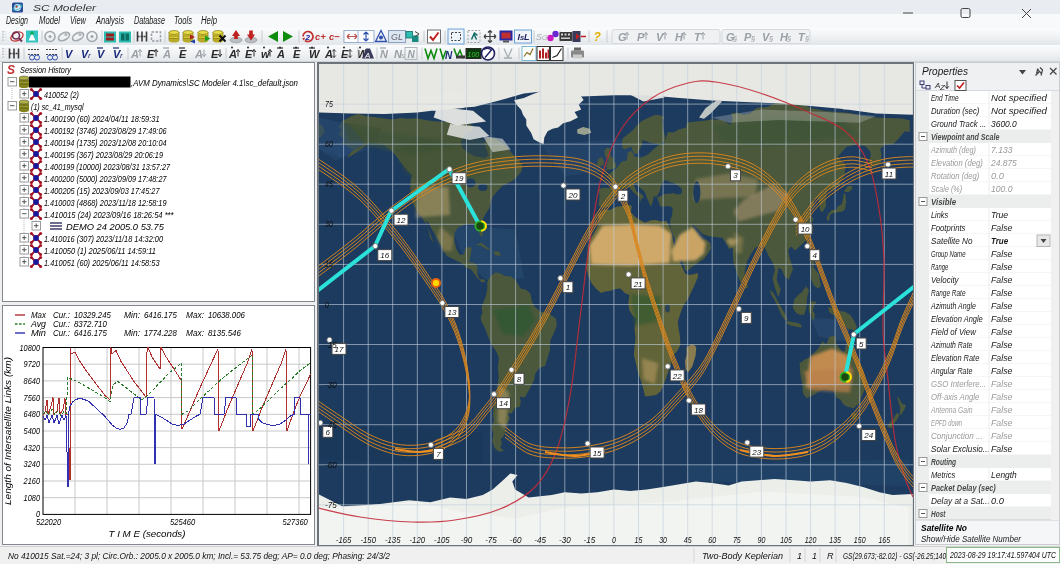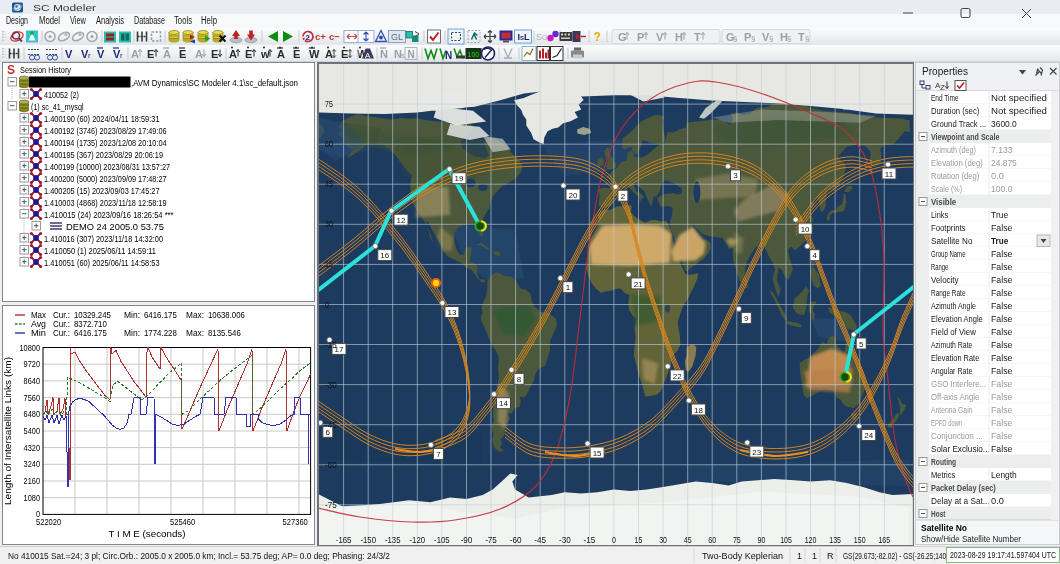--- a/index.html
+++ b/index.html
@@ -1,15 +1,15 @@
 <!DOCTYPE html>
 <html><head><meta charset="utf-8"><style>
 html,body{margin:0;padding:0;width:1060px;height:564px;overflow:hidden;
 font-family:"Liberation Sans", sans-serif;background:#f0f0f0;}
-#app{position:relative;width:1060px;height:556px;font-family:"Liberation Sans", sans-serif;}
+#app{position:relative;width:1060px;height:556px;font-family:"Liberation Sans", sans-serif;font-style:italic;}
 .abs{position:absolute;}
 svg text{font-family:"Liberation Sans", sans-serif;}
 </style></head><body>
 <div id="app">
 
 <div class="abs" style="left:0;top:0;width:1060px;height:14px;background:#e9edf2;"></div>
 <svg class="abs" style="left:0;top:0" width="1060" height="28" viewBox="0 0 1060 28">
 <rect x="0" y="14" width="1060" height="14" fill="#f8f9fa"></rect>
 <rect x="12" y="2.5" width="11" height="10" rx="1.5" fill="#2a4a9a"></rect>
 <circle cx="17.5" cy="7.5" r="3.4" fill="#d8e8f8"></circle>

